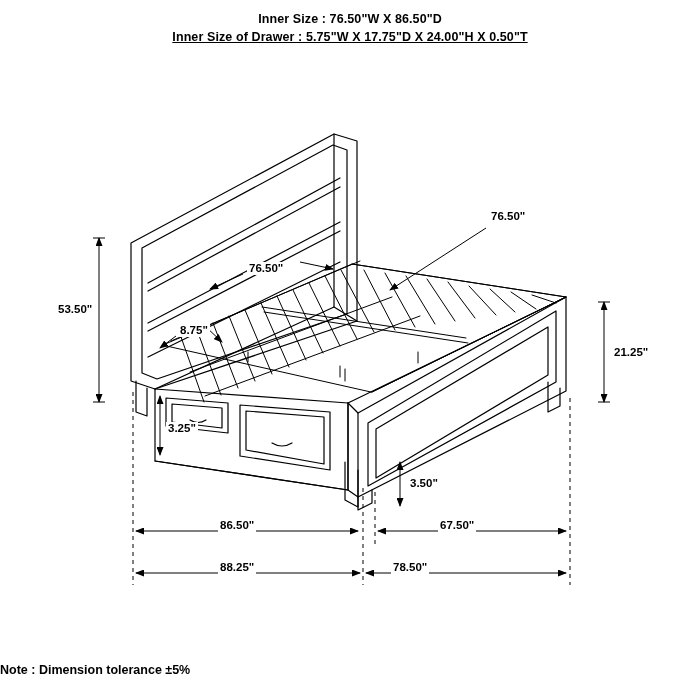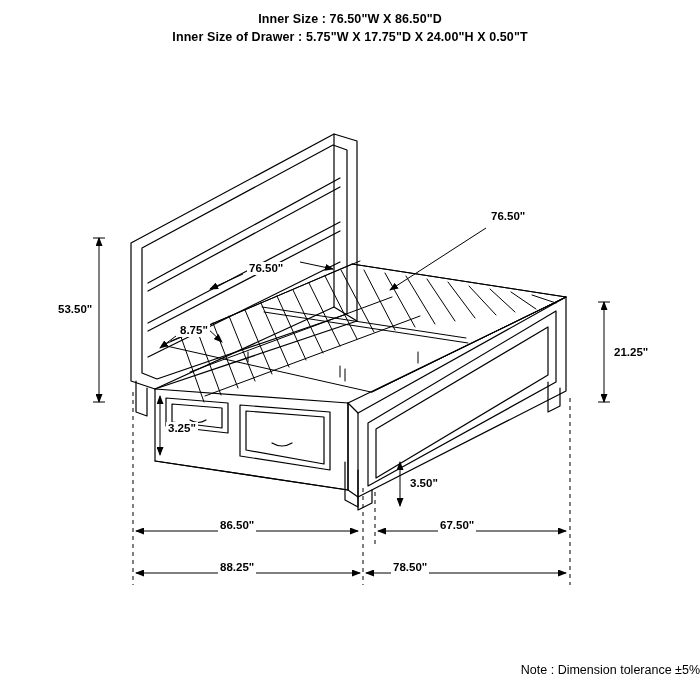--- a/index.html
+++ b/index.html
@@ -22,29 +22,29 @@
   .hdr {
     position: absolute;
     left: 0;
     width: 700px;
     text-align: center;
     font-size: 12.5px;
     font-weight: bold;
     letter-spacing: 0.1px;
   }
   .hdr1 { top: 12px; }
-  .hdr2 { top: 30px; }
+  .hdr2 { top: 30px; text-decoration: underline; }
   .note {
     position: absolute;
     left: 0;
     width: 700px;
     top: 663px;
-    text-align: right;
+    text-align: left;
     font-size: 12.5px;
-    font-weight: normal;
+    font-weight: bold;
   }
   svg.canvas {
     position: absolute;
     left: 0;
     top: 0;
     width: 700px;
     height: 700px;
   }
   .dimlbl {
     position: absolute;

